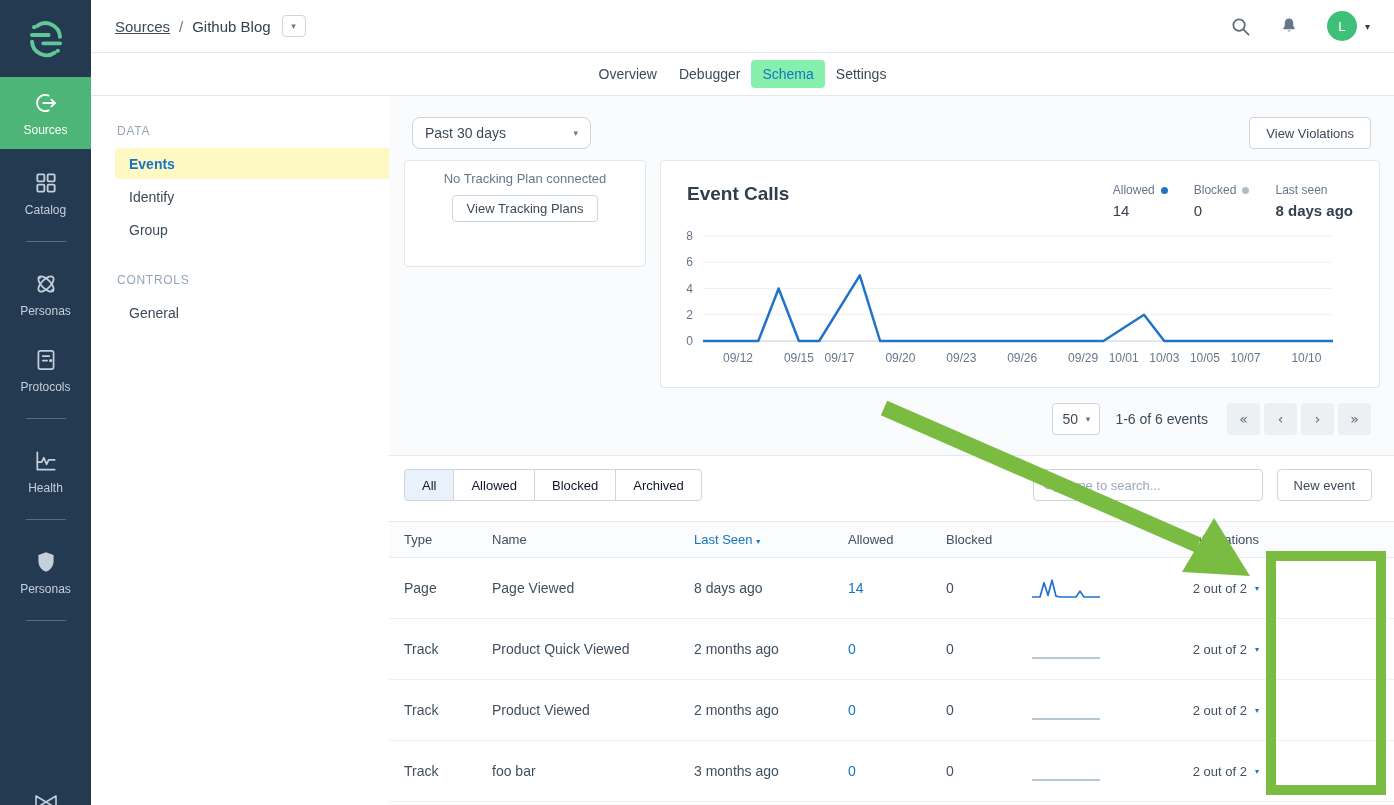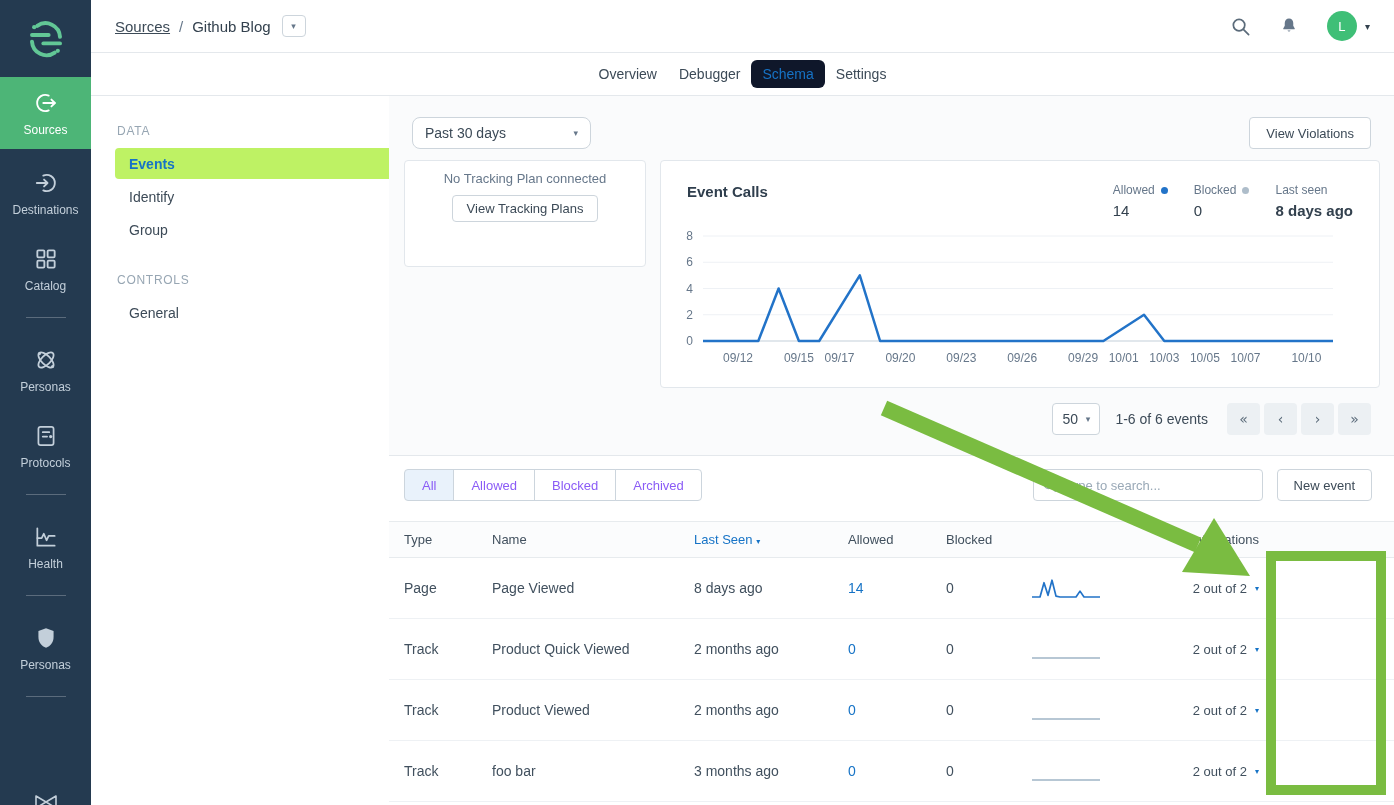--- a/index.html
+++ b/index.html
@@ -31,29 +31,29 @@
   .topbar-right { margin-left:auto; display:flex; align-items:center; gap:28px; }
   .avatar-wrap { display:flex; align-items:center; gap:8px; cursor:pointer; }
   .avatar { width:30px; height:30px; border-radius:50%; background:#3fbf77; color:#fff;
     font-size:13px; display:flex; align-items:center; justify-content:center; }
   .avatar-caret { font-size:10px; color:#33414e; }
 
   
   .tabsbar { position:absolute; left:91px; top:53px; right:0; height:43px; background:#fff;
     border-bottom:1px solid #e4e8ec; display:flex; align-items:center; justify-content:center; }
   .tab { padding:6px 11px; font-size:14px; color:#3c4a57; border-radius:4px; cursor:pointer; }
-  .tab.active { background:#0f172a; color:#1673c6;border-radius:6px; }
+  .tab.active { background:#86efac; color:#1673c6; }
 
   
   .subnav { position:absolute; left:91px; top:96px; width:348px; bottom:0; background:#fff;
     border-right:1px solid #a21caf; padding:28px 24px 0; }
   .subnav-heading { font-size:12px; letter-spacing:.06em; color:#97a6b3; margin:0 2px 10px; }
   .subnav-item { height:31px; display:flex; align-items:center; padding:0 14px; font-size:14px;
     color:#3c4a57; border-radius:4px; margin-bottom:2px; cursor:pointer; }
-  .subnav-item.active { background:#bef264; color:#1673c6; font-weight:bold; }
+  .subnav-item.active { background:#fef9c3; color:#1673c6; font-weight:bold; }
   .subnav-item .item-caret { margin-left:auto; font-size:9px; color:#1673c6; }
   .subnav-gap { height:26px; }
 
   
   .main { position:absolute; left:389px; top:96px; right:0; bottom:0; background:#fafbfc; }
   .time-select { position:absolute; left:23px; top:21px; width:179px; height:32px; background:#fff;
     border:1px solid #cdd5dc; border-radius:8px; display:flex; align-items:center; padding:0 12px;
     font-size:14px; color:#3c4a57; cursor:pointer; }
   .select-caret { margin-left:auto; font-size:9px; color:#66778a; }
   .btn { background:#fff; border:1px solid #cdd5dc; border-radius:4px; font-size:13px; color:#3c4a57;
@@ -63,42 +63,42 @@
   .tracking-card { position:absolute; left:15px; top:64px; width:242px; height:107px; background:#fff;
     border:1px solid #e2e7ec; border-radius:4px; }
   .tc-header { padding:10px 12px 9px; font-size:13px; font-weight:bold; color:#33414e; border-bottom:1px solid #eef1f4; }
   .tc-body { text-align:center; padding-top:10px; }
   .tc-empty { font-size:13px; color:#66778a; }
   .tc-btn { margin-top:9px; height:27px; padding:0 14px; }
 
   .chart-card { position:absolute; left:271px; top:64px; width:720px; height:228px; background:#fff;
     border:1px solid #e2e7ec; border-radius:4px; }
   .cc-head { display:flex; padding:22px 26px 0; }
-  .cc-title { font-size:15px; font-weight:bold; color:#2f3e4d; }
+  .cc-title { font-size:19px; font-weight:bold; color:#2f3e4d; }
   .cc-stats { margin-left:auto; display:flex; gap:26px; }
   .stat { min-width:52px; }
   .stat-label { font-size:12px; color:#66778a; display:flex; align-items:center; gap:6px; }
   .stat-dot { width:7px; height:7px; border-radius:50%; display:inline-block; }
   .stat-value { font-size:15px; color:#33414e; margin-top:5px; }
   .stat-value.bold { font-weight:bold; }
   .cc-plot { position:absolute; left:-14px; top:65px; width:690px; height:150px; }
 
   .pagination { position:absolute; right:23px; top:307px; height:32px; display:flex; align-items:center; }
   .page-size { width:48px; height:32px; background:#fff; border:1px solid #cdd5dc; border-radius:4px;
     display:flex; align-items:center; padding:0 9px; font-size:14px; cursor:pointer; }
   .page-range { margin:0 15px; font-size:14px; color:#3c4a57; }
   .pg-btn { width:33px; height:32px; background:#ecf0f3; border:none; border-radius:4px; color:#5b6b7a;
     font-size:14px; margin-left:4px; cursor:pointer; font-family:"DejaVu Sans",sans-serif; }
 
   
   .table-section { position:absolute; left:0; right:0; top:359px; bottom:0; background:#fff; border-top:1px solid #e4e8ec; }
   .table-toolbar { display:flex; align-items:center; padding:13px 22px 0 15px; }
   .filter-group { display:flex; }
   .filter-btn { height:32px; padding:0 17px; background:#fff; border:1px solid #ccd5dd; font-size:13px;
-    color:#8b5cf6; margin-left:-1px; cursor:pointer; font-family:"Liberation Sans",sans-serif; }
+    color:#0f172a; margin-left:-1px; cursor:pointer; font-family:"Liberation Sans",sans-serif; }
   .filter-btn:first-child { border-radius:4px 0 0 4px; margin-left:0; }
   .filter-btn:last-child { border-radius:0 4px 4px 0; }
   .filter-btn.active { background:#e9f2fb; }
   .search-box { margin-left:auto; width:230px; height:32px; border:1px solid #cdd5dc; border-radius:4px;
     background:#fff; display:flex; align-items:center; padding:0 8px; }
   .search-box input { border:none; outline:none; flex:1; font-size:13px; color:#3c4a57; margin-left:6px;
     font-family:"Liberation Sans",sans-serif; background:transparent; }
   .search-box input::placeholder { color:#9aa9b7; }
   .new-event { margin-left:14px; height:32px; padding:0 16px; }
 
@@ -138,28 +138,20 @@
 
   <div class="snav-item active">
     <svg viewBox="0 0 24 24" fill="none" stroke="currentColor" stroke-width="1.7" stroke-linecap="round" stroke-linejoin="round">
       <path d="M14.5 5.2a7.5 7.5 0 1 0 0 13.6"></path>
         <path d="M9.5 12H20"></path>
         <path d="M17 8.8L20.2 12 17 15.2"></path>
     </svg>
     <span>Sources</span>
   </div>
 
-  <div class="snav-item">
-    <svg viewBox="0 0 24 24" fill="none" stroke="currentColor" stroke-width="1.7" stroke-linecap="round" stroke-linejoin="round">
-      <path d="M9.5 5.2a7.5 7.5 0 1 1 0 13.6"></path>
-        <path d="M3.5 12H13"></path>
-        <path d="M10.2 8.8L13.4 12 10.2 15.2"></path>
-    </svg>
-    <span>Destinations</span>
-  </div>
 
   <div class="snav-item">
     <svg viewBox="0 0 24 24" fill="none" stroke="currentColor" stroke-width="1.7">
       <rect x="4" y="4" width="6.5" height="6.5" rx="1"></rect>
         <rect x="13.5" y="4" width="6.5" height="6.5" rx="1"></rect>
       <rect x="4" y="13.5" width="6.5" height="6.5" rx="1"></rect>
         <rect x="13.5" y="13.5" width="6.5" height="6.5" rx="1"></rect>
     </svg>
     <span>Catalog</span>
   </div>

